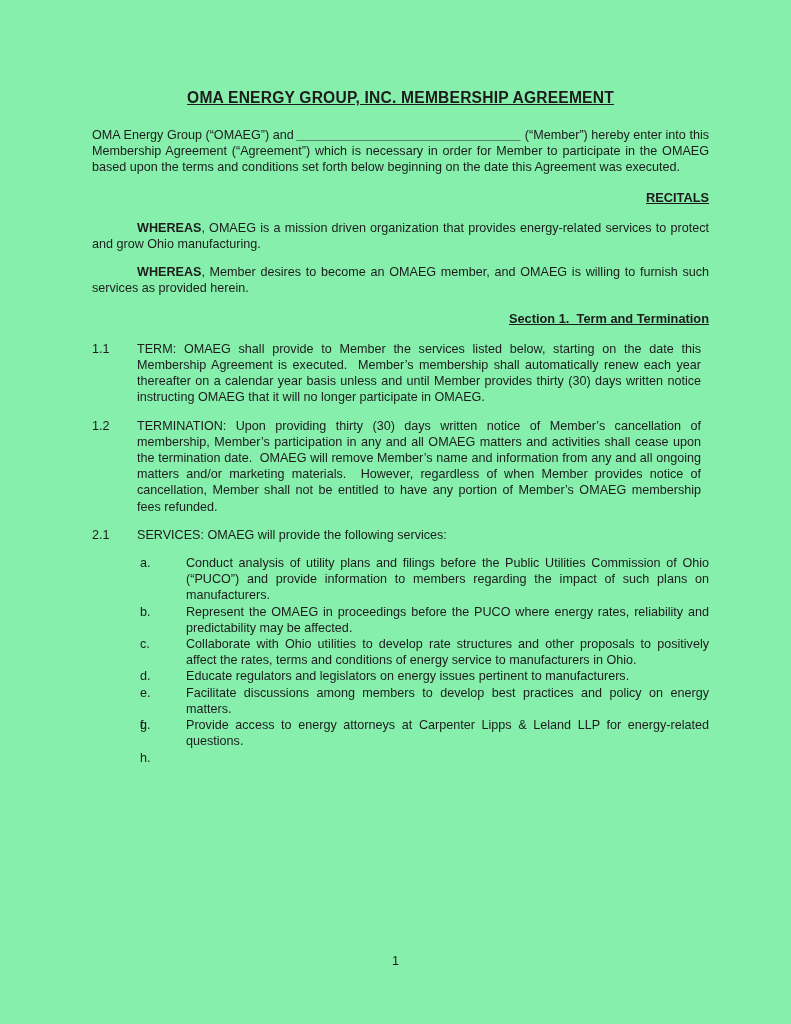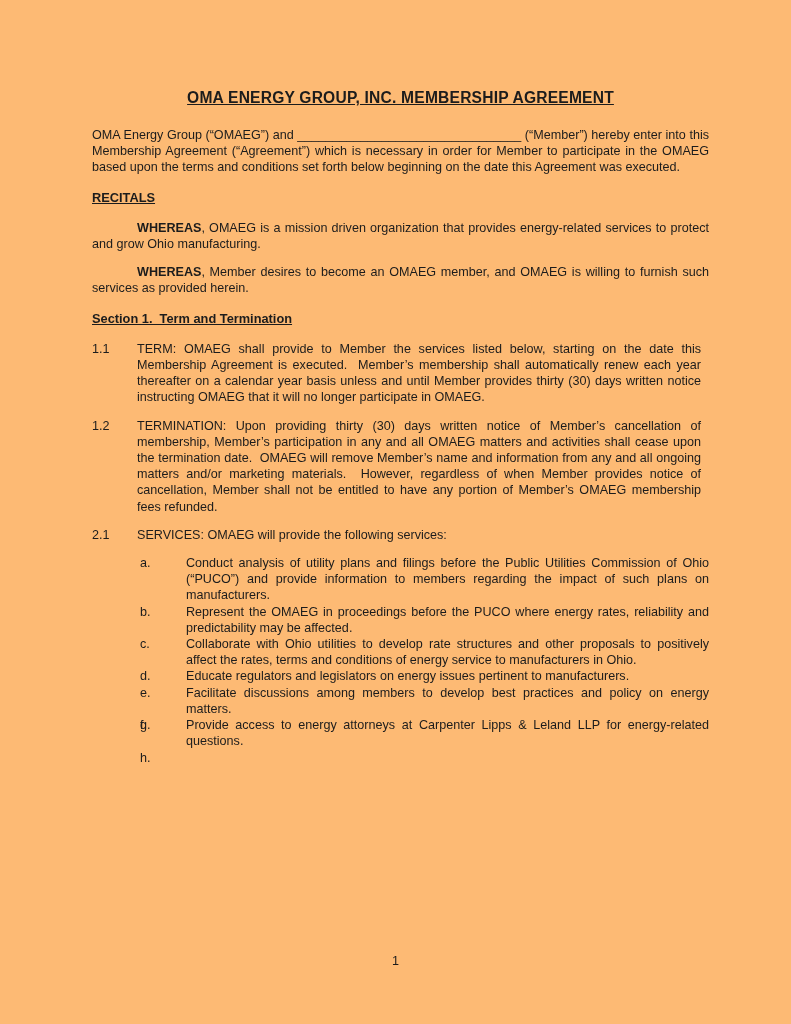--- a/index.html
+++ b/index.html
@@ -6,40 +6,40 @@
     margin: 0;
     padding: 0;
     background: #ffffff;
   }
   .page {
     position: relative;
     width: 791px;
     height: 1024px;
     box-sizing: border-box;
     padding: 88px 82px 0 92px;
-    background: #fdba74;
+    background: #86efac;
     font-family: "Liberation Sans", "DejaVu Sans", sans-serif;
     font-size: 12.6px;
     line-height: 16.2px;
     color: #1c1c1c;
     overflow: hidden;
   }
   .doc-title {
     font-size: 15.6px;
     line-height: 19px;
     font-weight: bold;
     text-align: center;
     text-decoration: underline;
     margin: 0 0 20px 0;
     letter-spacing: 0.2px;
   }
   .heading {
     font-size: 12.8px;
     font-weight: bold;
-    text-align: left;
+    text-align: right;
     text-decoration: underline;
     margin: 14px 0;
   }
   .para {
     margin: 0 0 12px 0;
     text-align: justify;
   }
   .para.indent {
     text-indent: 45px;
   }
@@ -64,20 +64,21 @@
     margin: 0;
   }
   .svc-item .letter {
     position: absolute;
     left: 48px;
     top: 0;
   }
   .blank {
     letter-spacing: 0;
     white-space: nowrap;
+    font-style: italic;
   }
   .page-num {
     position: absolute;
     left: 0;
     top: 953px;
     width: 100%;
     text-align: center;
     font-size: 12.6px;
     color: #1c1c1c;
   }

